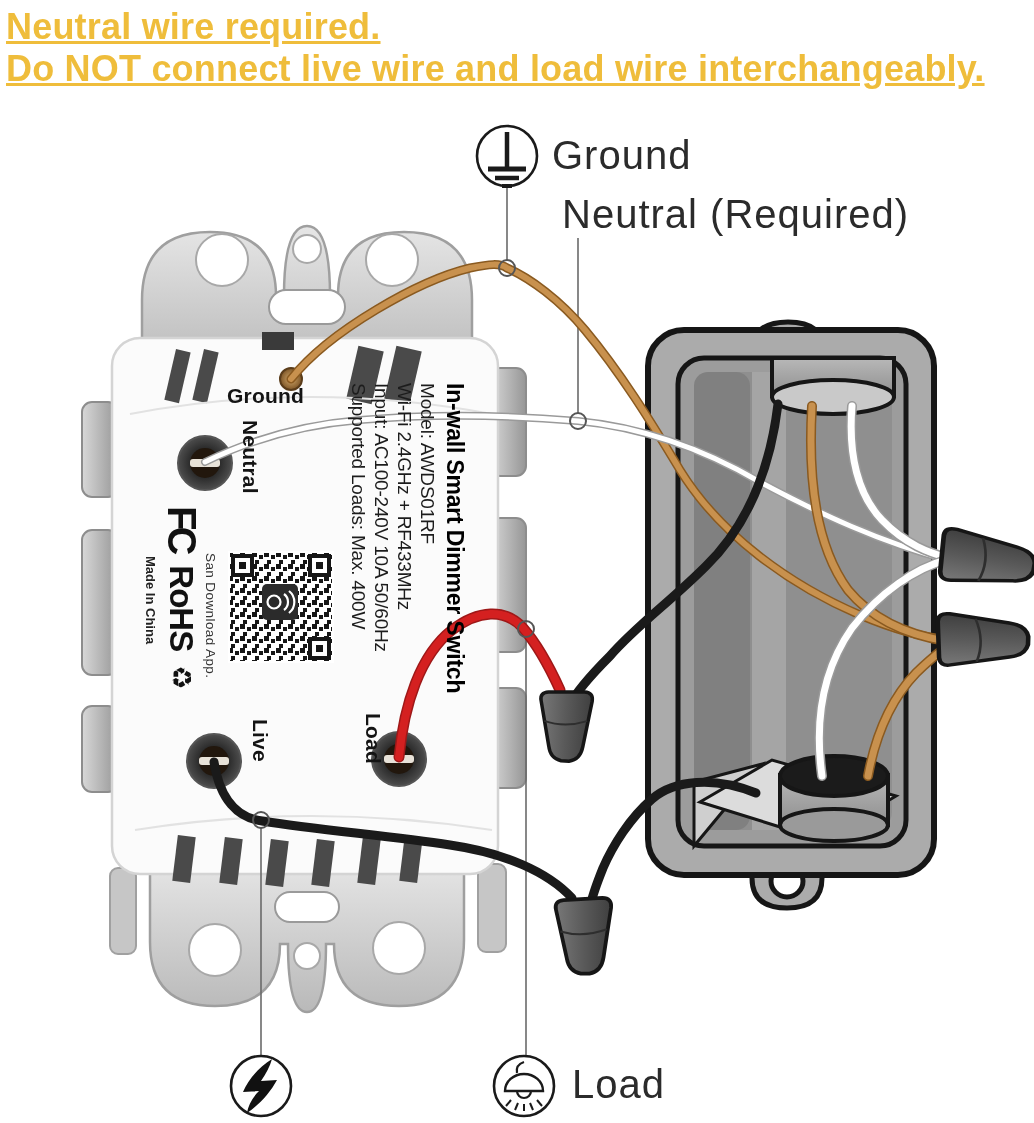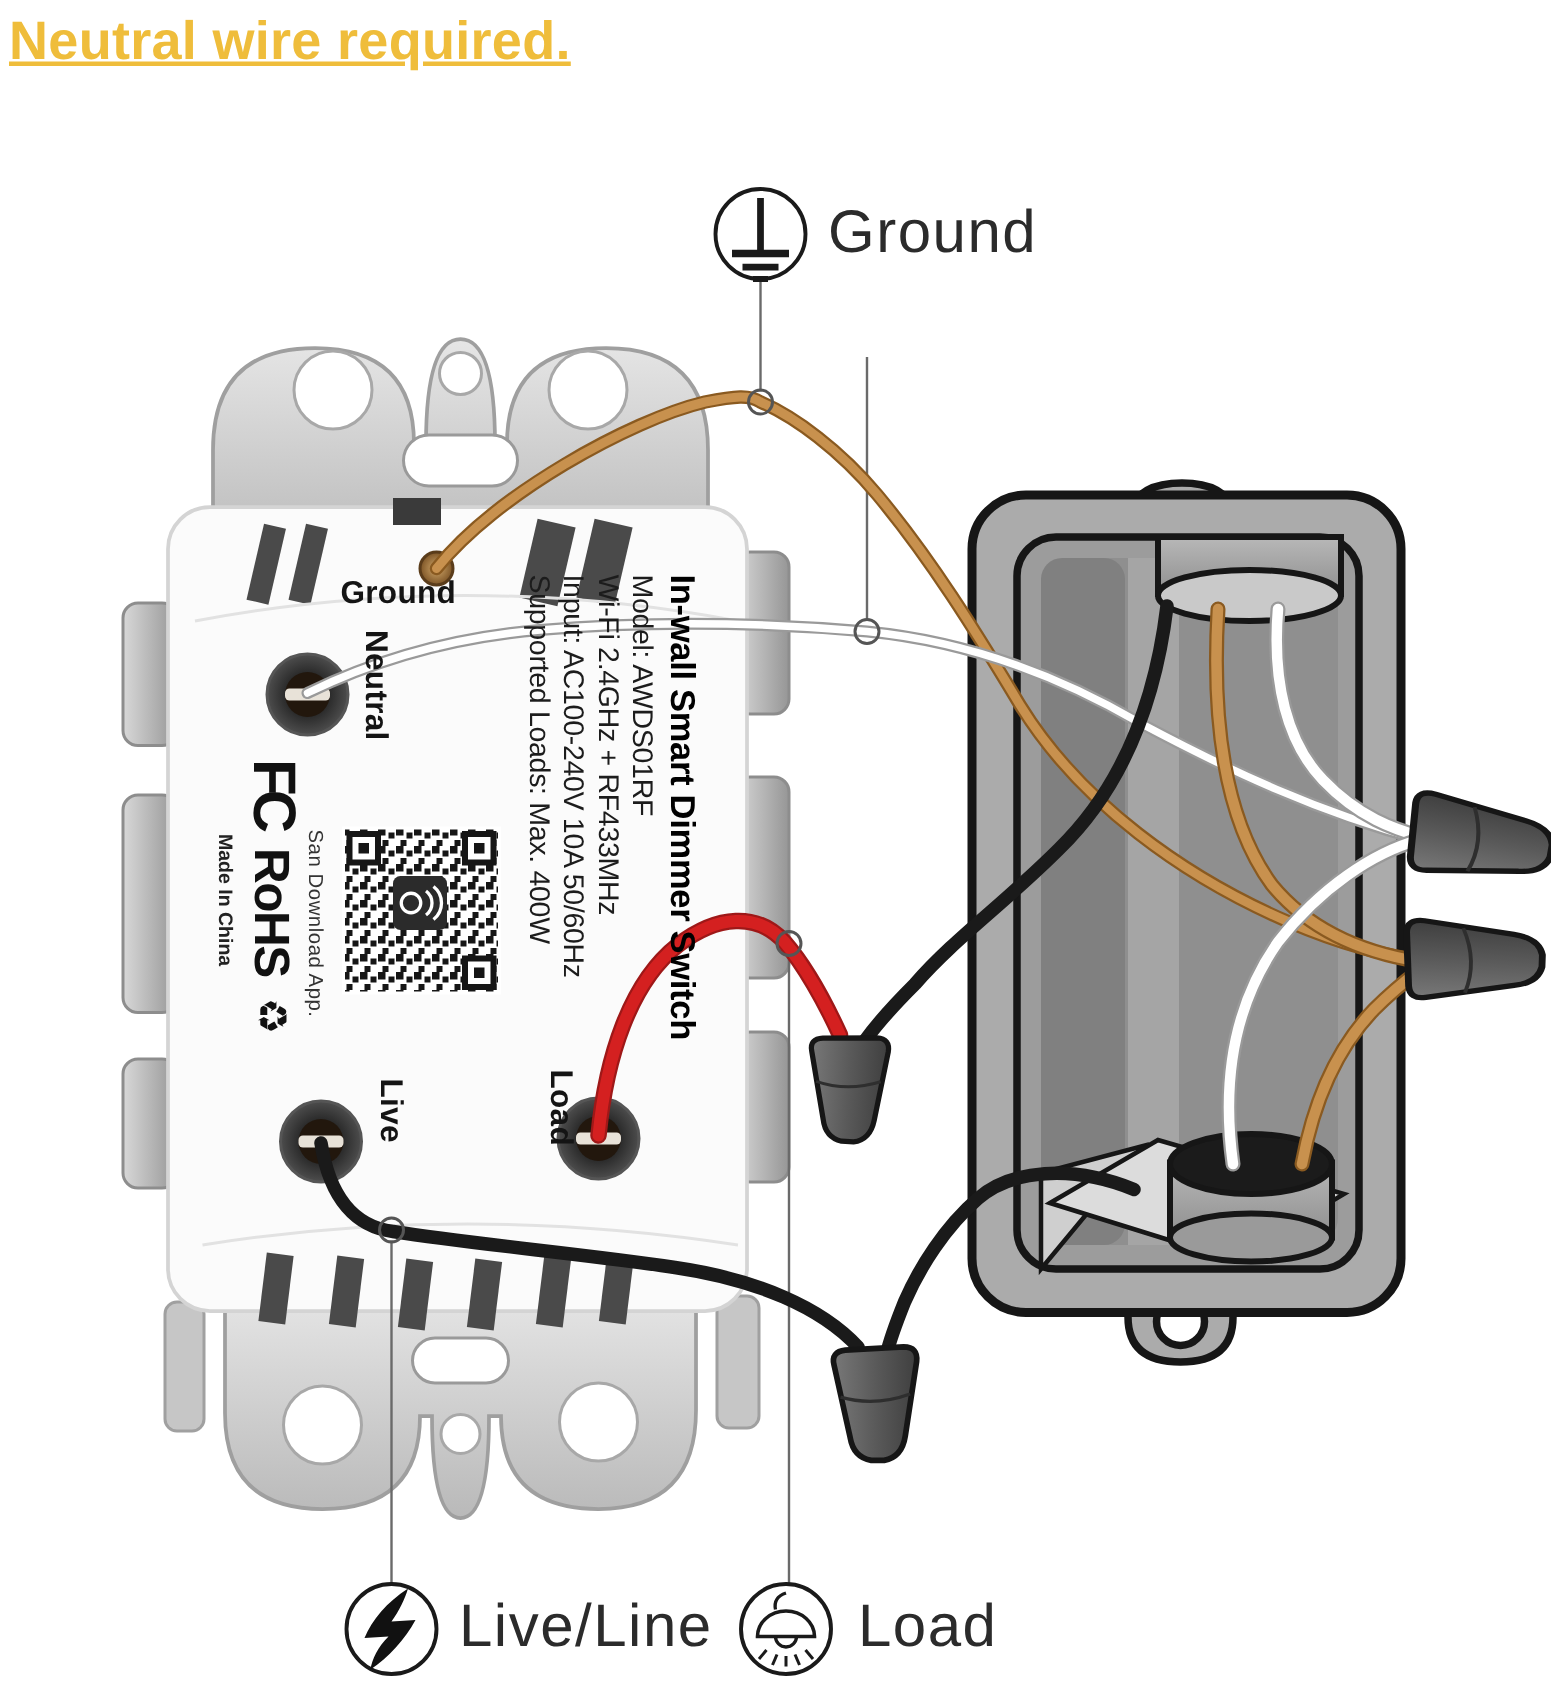--- a/index.html
+++ b/index.html
@@ -263,23 +263,24 @@
         <line x1="511" y1="1100" x2="506" y2="1106"></line>
         <line x1="518" y1="1103" x2="515" y2="1110"></line>
         <line x1="524" y1="1104" x2="524" y2="1111"></line>
         <line x1="530" y1="1103" x2="533" y2="1110"></line>
         <line x1="537" y1="1100" x2="542" y2="1106"></line>
       </g>
     </g>
   </svg>
 
   <div class="abs warn" style="left:6px;top:6px;">Neutral wire required.</div>
+  <div class="abs warn" style="left:6px;top:48px;">Do NOT connect live wire and load wire interchangeably.</div>
 
   <div class="abs callout" style="left:552px;top:133px;">Ground</div>
-  <div class="abs callout" style="left:306px;top:1062px;">Live/Line</div>
+  <div class="abs callout" style="left:562px;top:192px;">Neutral (Required)</div>
   <div class="abs callout" style="left:572px;top:1062px;">Load</div>
 
   <div class="abs termlbl" style="left:227px;top:384px;">Ground</div>
   <div class="abs termlbl rot" style="left:262px;top:420px;">Neutral</div>
   <div class="abs termlbl rot" style="left:272px;top:719px;">Live</div>
   <div class="abs termlbl rot" style="left:385px;top:713px;">Load</div>
 
   <div class="abs rot" style="left:468px;top:383px;width:332px;">
     <div class="prodtitle">In-wall Smart Dimmer Switch</div>
     <div class="prodline">Model: AWDS01RF</div>

